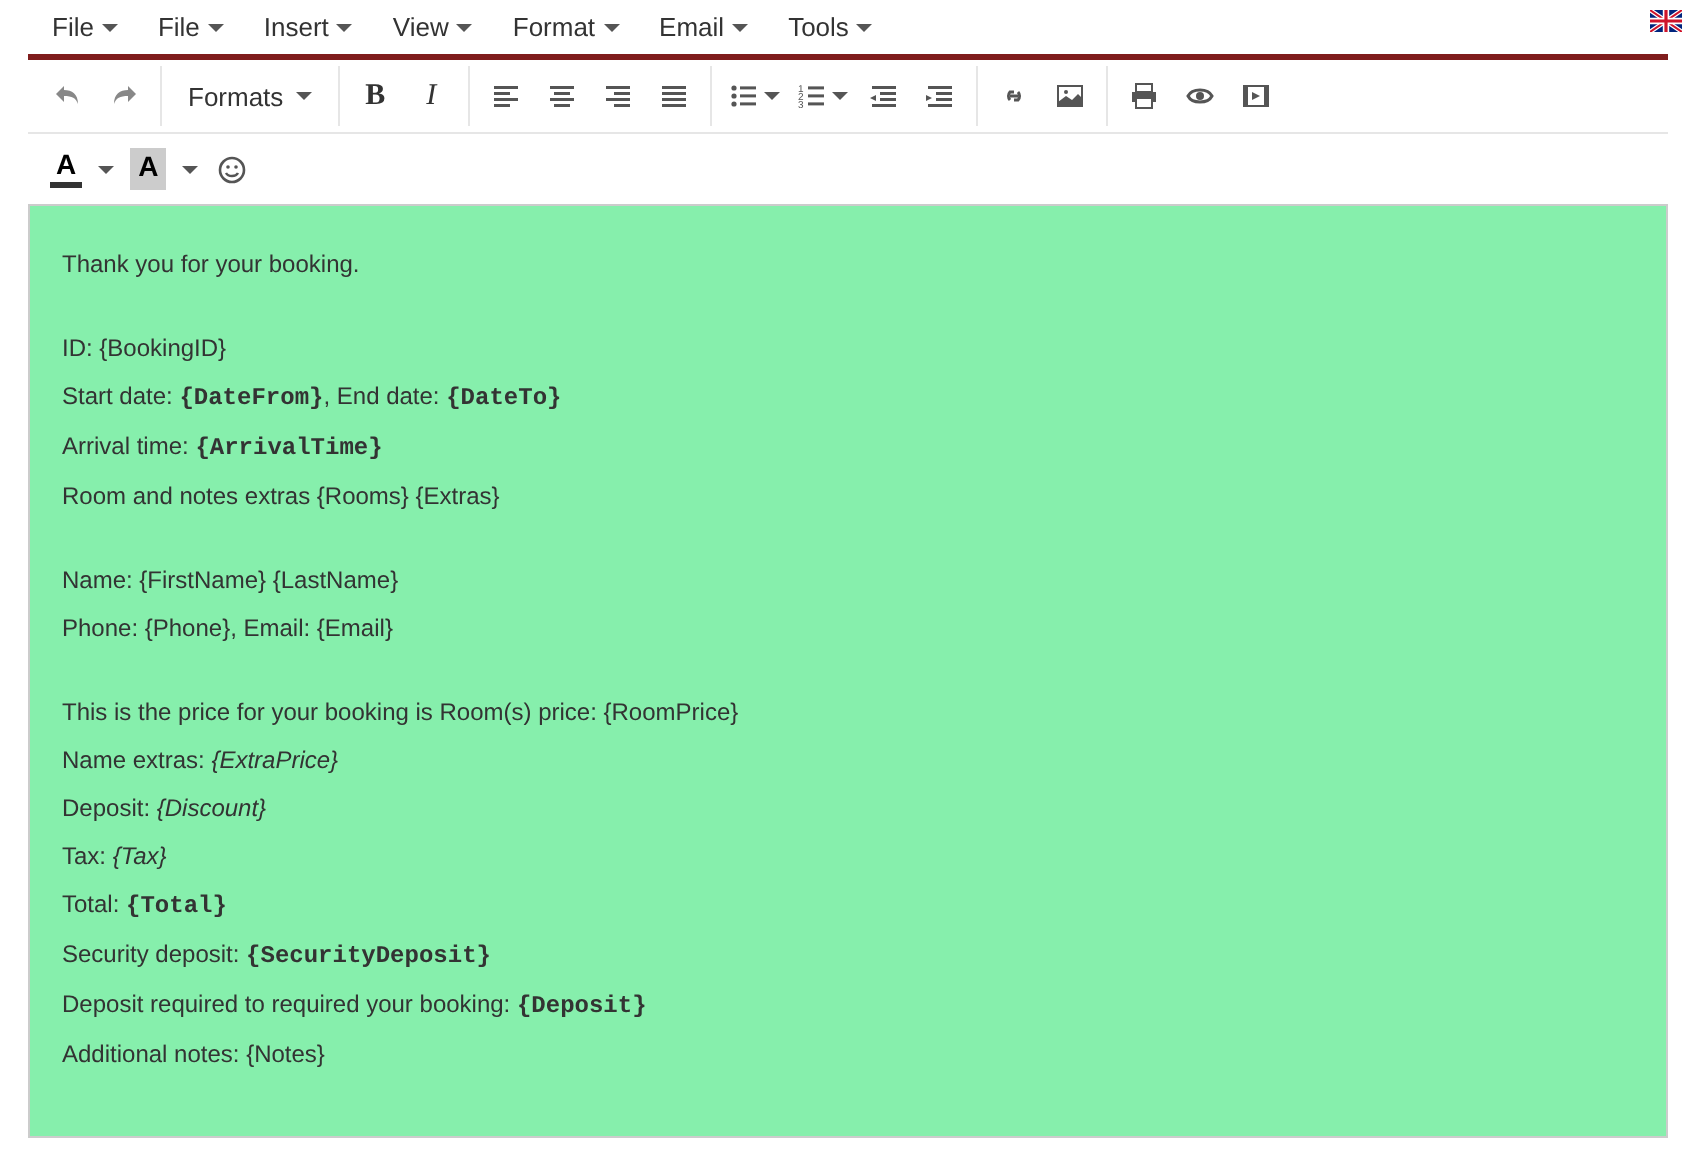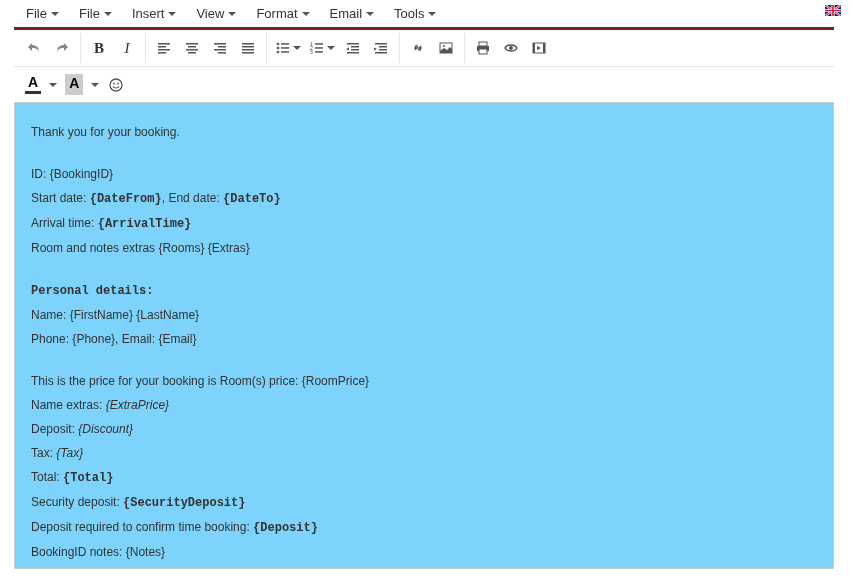--- a/index.html
+++ b/index.html
@@ -119,21 +119,21 @@
     height: 26px;
     cursor: pointer;
   }
   .small-caret .caret { margin: 0; border-top-color: #555; }
   .content-wrap {
     position: relative;
     height: 466px;
     border: 1px solid #ccc;
     border-top: none;
     overflow-y: scroll;
-    background: #7dd3fc;
+    background: #86efac;
   }
   .content {
     padding: 14px 16px;
     font-family: Verdana, Geneva, sans-serif;
     font-size: 12px;
     color: #333;
     line-height: 1.5;
   }
   .content p { margin: 6px 0; }
   .content .spacer { height: 12px; }
@@ -197,20 +197,26 @@
             <path d="M6 3 L2 7 L6 11 L6 8 C10 8 12 9 13 12 C13 7 10 5 6 5 Z" fill="#888"></path>
           </svg>
       </div>
       <div class="tb-btn">
         <svg viewBox="0 0 16 16">
             <path d="M10 3 L14 7 L10 11 L10 8 C6 8 4 9 3 12 C3 7 6 5 10 5 Z" fill="#888"></path>
           </svg>
       </div>
     </div>
     <div class="tb-group">
+      <div class="tb-btn formats-btn">
+        <span>Formats</span>
+        <span class="caret"></span>
+      </div>
+    </div>
+    <div class="tb-group">
       <div class="tb-btn" style="font-weight:bold;font-size:15px;font-family:Georgia,serif;">B</div>
       <div class="tb-btn" style="font-style:italic;font-size:15px;font-family:Georgia,serif;">I</div>
     </div>
     <div class="tb-group">
       <div class="tb-btn">
           <svg viewBox="0 0 16 16">
             <path d="M2 3h12v1.5H2zM2 6h8v1.5H2zM2 9h12v1.5H2zM2 12h8v1.5H2z" fill="#555"></path>
           </svg>
         </div>
       <div class="tb-btn">
@@ -329,28 +335,27 @@
 
   <div class="content-wrap">
     <div class="content">
       <p>Thank you for your booking.</p>
       <div class="spacer"></div>
       <p>ID: {BookingID}</p>
       <p><span>Start date: </span><b>{DateFrom}</b><span>, End date: </span><b>{DateTo}</b></p>
       <p><span>Arrival time: </span><b>{ArrivalTime}</b></p>
       <p>Room and notes extras {Rooms} {Extras}</p>
       <div class="spacer"></div>
-      <p><b>Personal details:</b></p>
       <p>Name: {FirstName} {LastName}</p>
       <p>Phone: {Phone}, Email: {Email}</p>
       <div class="spacer"></div>
       <p>This is the price for your booking is Room(s) price: {RoomPrice}</p>
       <p><span>Name extras: </span><i>{ExtraPrice}</i></p>
       <p><span>Deposit: </span><i>{Discount}</i></p>
       <p><span>Tax: </span><i>{Tax}</i></p>
       <p><span>Total: </span><b>{Total}</b></p>
       <p><span>Security deposit: </span><b>{SecurityDeposit}</b></p>
-      <p><span>Deposit required to confirm time booking: </span><b>{Deposit}</b></p>
-      <p>BookingID notes: {Notes}</p>
+      <p><span>Deposit required to required your booking: </span><b>{Deposit}</b></p>
+      <p>Additional notes: {Notes}</p>
     </div>
   </div>
 
 </div>
 
 </body></html>

